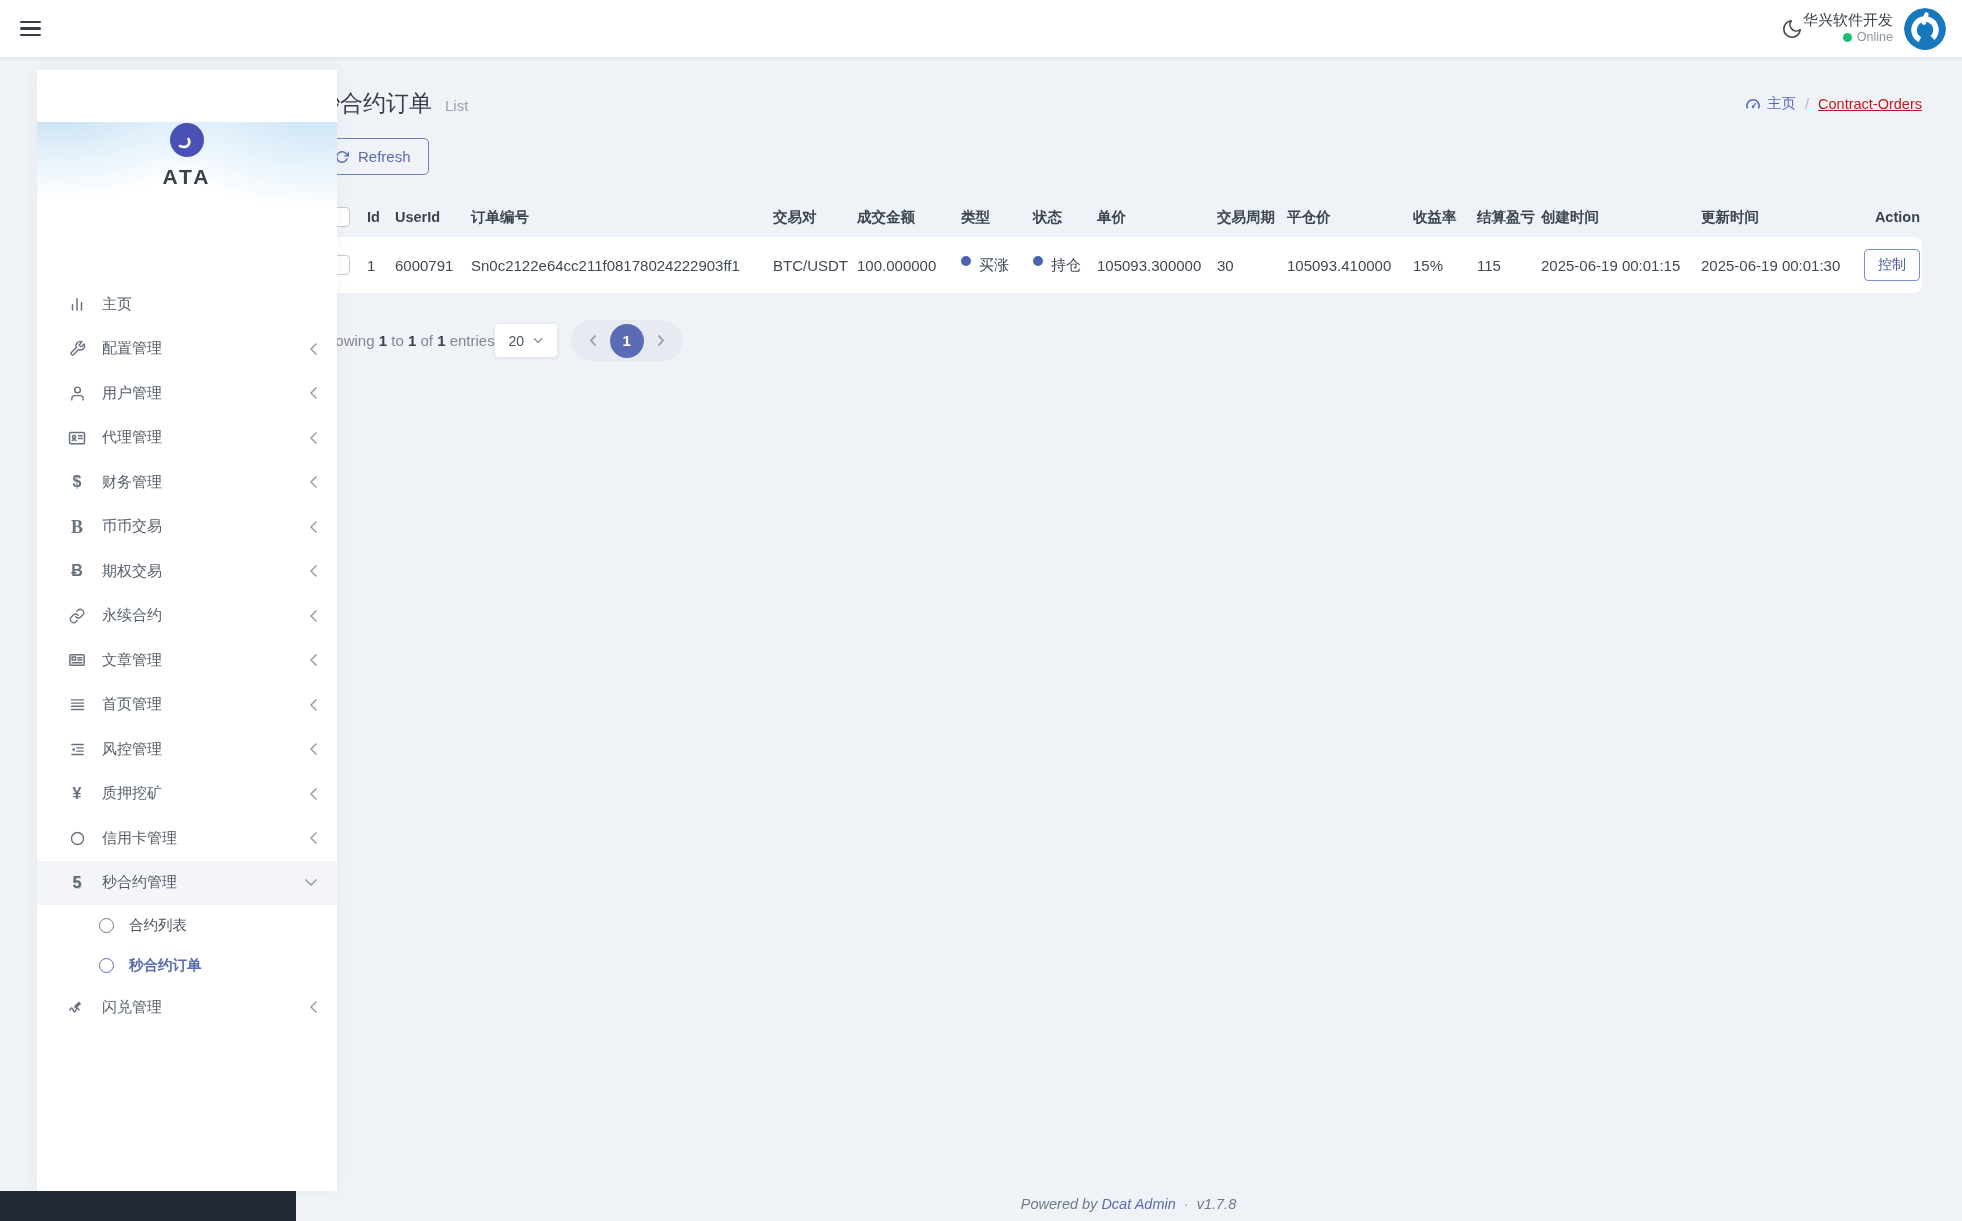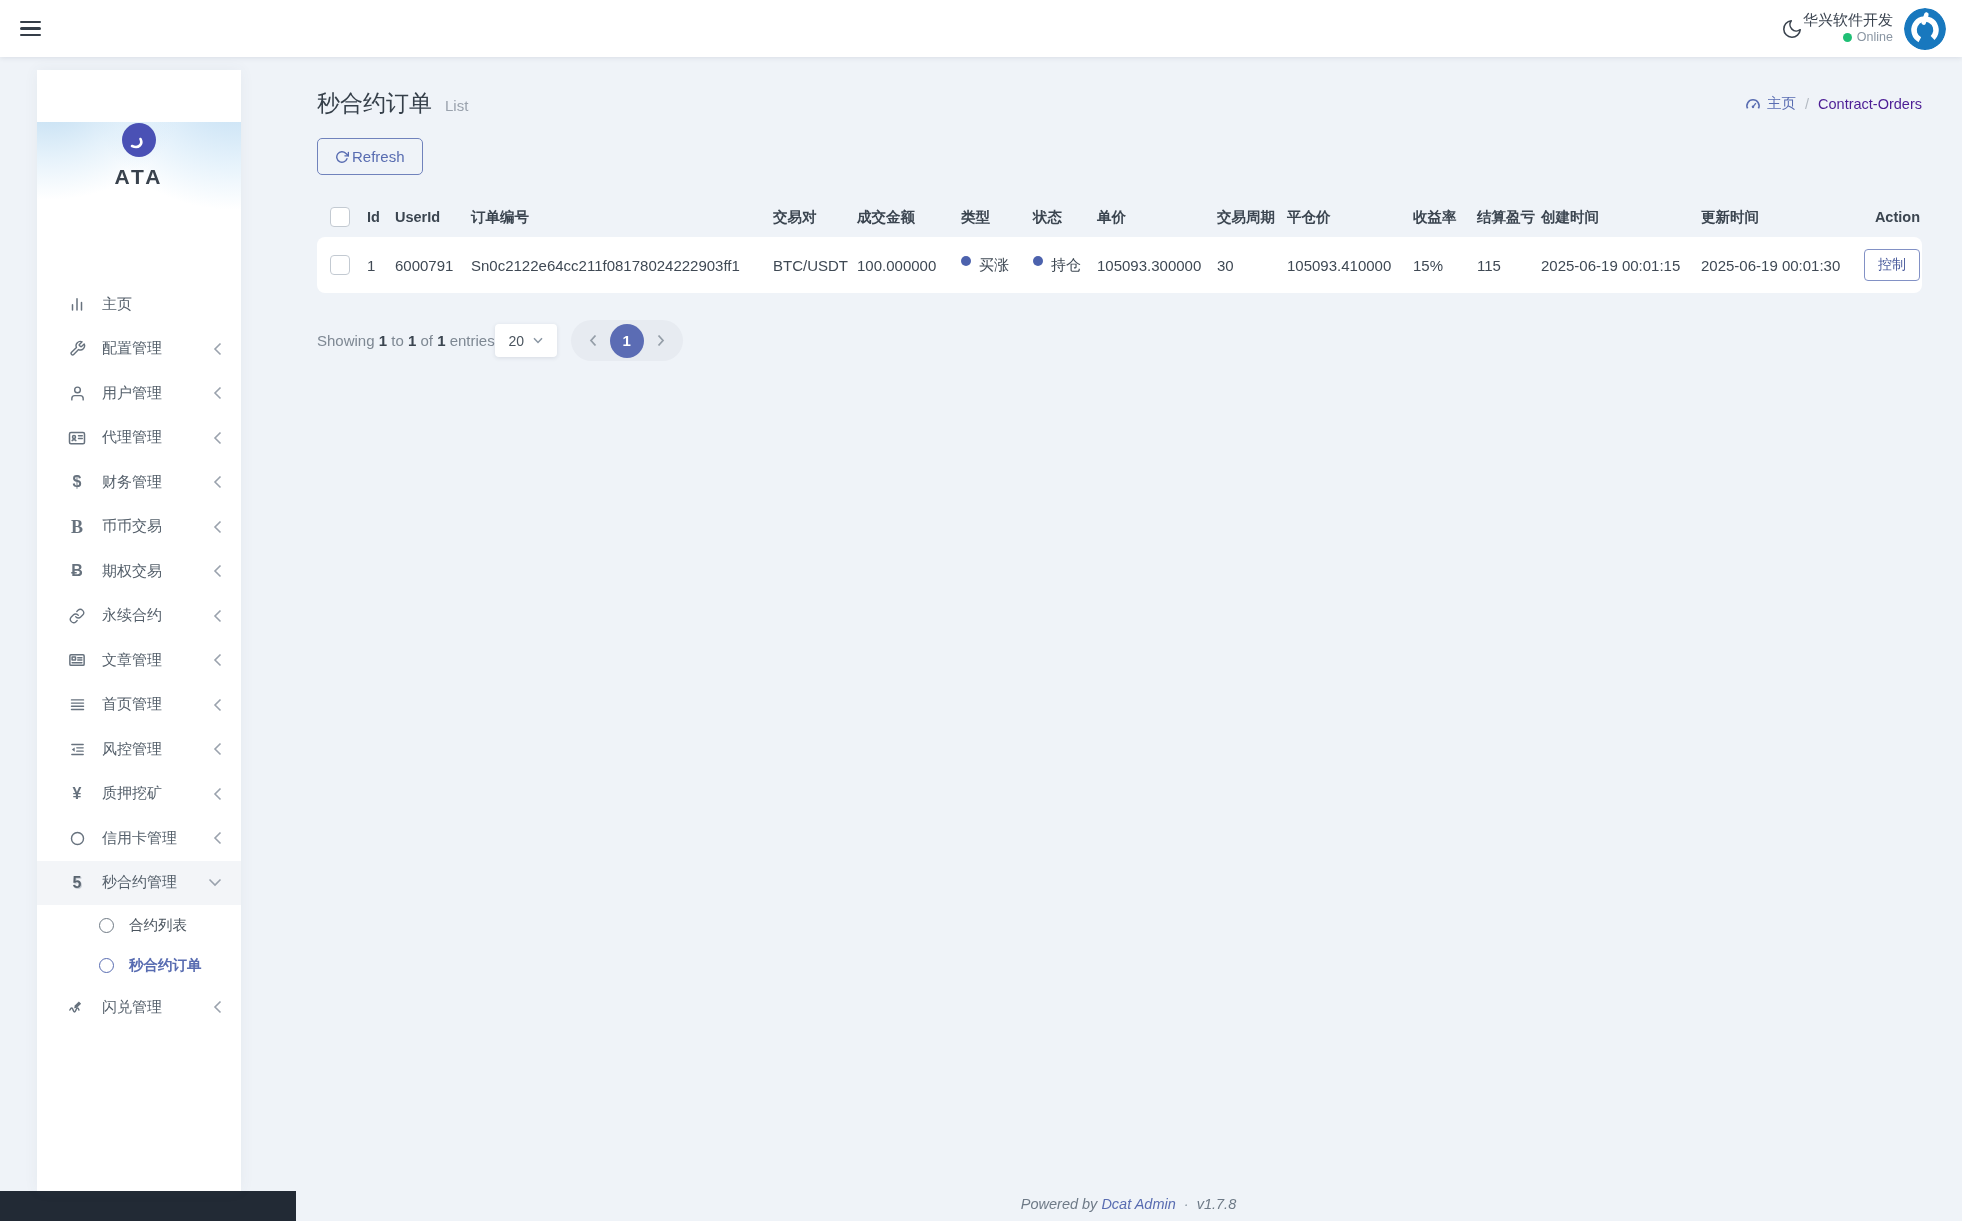--- a/index.html
+++ b/index.html
@@ -25,21 +25,21 @@
   .user-block { display:flex; align-items:center; gap:11px; }
   .user-meta { text-align:right; line-height:1.25; }
   .company-name { font-size:15px; color:#3b4450; }
   .online-row { display:flex; align-items:center; justify-content:flex-end; gap:5px; font-size:12.5px; color:#8a96a3; }
   .online-dot { width:9px; height:9px; border-radius:50%; background:#1fbf75; }
   .avatar { width:42px; height:42px; border-radius:50%; overflow:hidden; cursor:pointer; }
 
   
   .sidebar-dark-strip { position:absolute; left:0; bottom:0; width:296px; height:30px; background:#222a35; }
   .sidebar-card {
-    position:absolute; left:37px; top:70px; width:204px; height:1121px;
+    position:absolute; left:37px; top:70px; width:300px; height:1121px;
     background:#fff; box-shadow:0 0 14px rgba(60,80,110,.06); z-index:10;
   }
   .logo-area {
     height:160px;
     background-image:
       radial-gradient(95% 130% at 6% -25%, rgba(168,207,236,.8) 0%, rgba(208,231,247,.55) 42%, rgba(255,255,255,0) 70%),
       radial-gradient(100% 145% at 96% -30%, rgba(178,213,240,.85) 0%, rgba(213,234,249,.6) 45%, rgba(255,255,255,0) 72%);
     background-repeat:no-repeat; background-size:100% 118px;
   }
   .logo-circle { width:36px; height:36px; margin:52px auto 7px; display:block; }
@@ -66,24 +66,24 @@
 
   
   .main { position:absolute; left:295px; top:57px; right:0; bottom:0; padding:0 40px 0 22px; }
   .page-header { display:flex; justify-content:space-between; align-items:center; margin-top:31px; }
   .title-wrap { display:flex; align-items:baseline; gap:13px; }
   .page-title { font-size:23px; color:#353f49; font-weight:500; }
   .page-subtitle { font-size:15px; color:#9aa2ad; }
   .breadcrumb { display:flex; align-items:center; gap:9px; font-size:14.5px; }
   .crumb-home { display:flex; align-items:center; gap:6px; color:#586cb1; cursor:pointer; text-decoration:none; }
   .crumb-sep { color:#b3bac2; }
-  .crumb-current { color:#4c1d95; }
+  .crumb-current { color:#b91c1c;text-decoration:underline; }
 
   .refresh-btn {
-    margin-top:19px; display:inline-flex; align-items:center; gap:3px;
+    margin-top:19px; display:inline-flex; align-items:center; gap:9px;
     border:1px solid #7082bc; color:#586cb1; background:transparent;
     border-radius:5px; padding:9px 17px; font-size:15px; cursor:pointer;
     font-family:"Liberation Sans", sans-serif;
   }
 
   .grid {
     display:grid;
     grid-template-columns:46px 28px 76px 302px 84px 104px 72px 64px 120px 70px 126px 64px 64px 160px 168px 1fr;
     align-items:center;
   }

